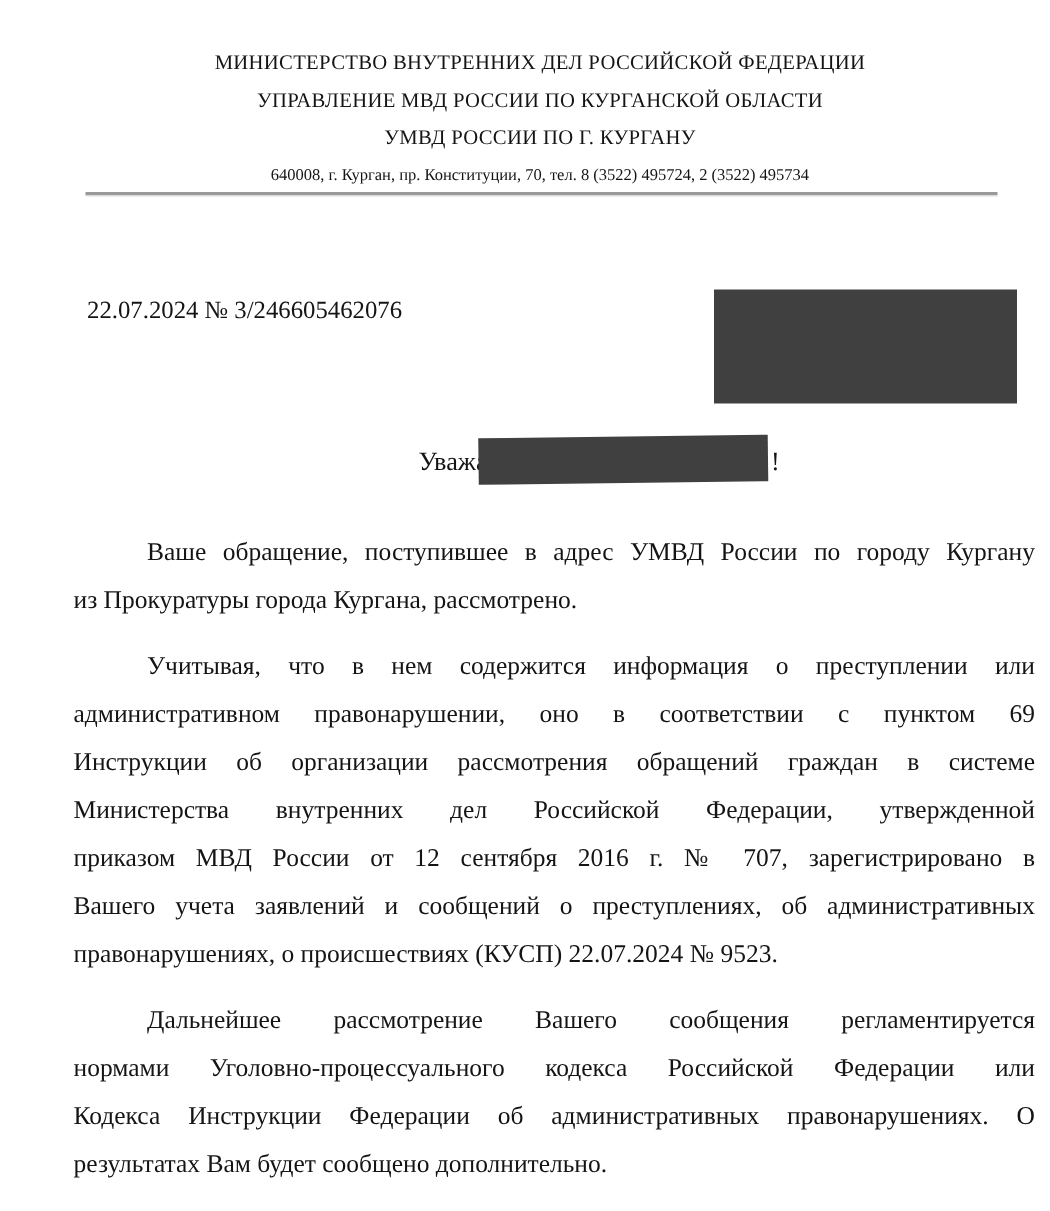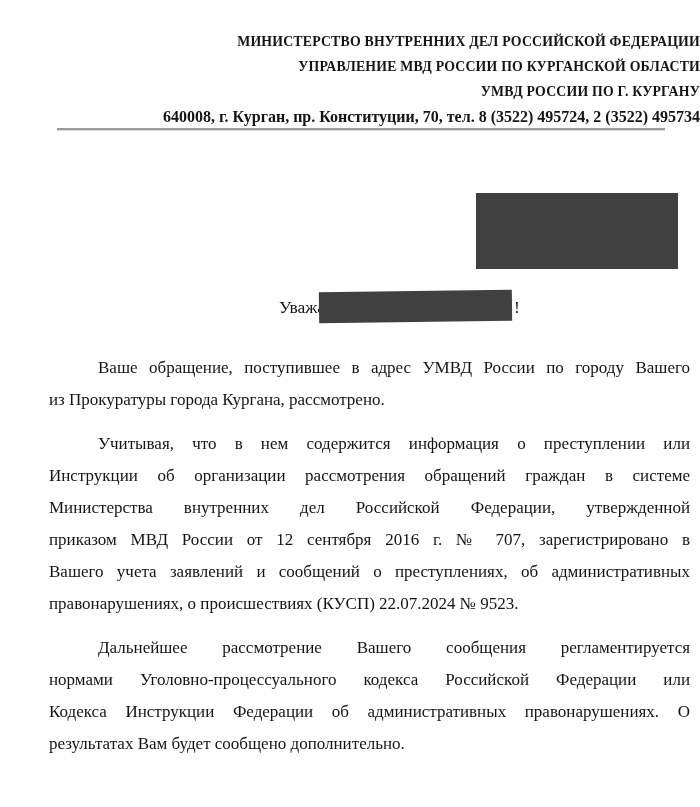--- a/index.html
+++ b/index.html
@@ -8,24 +8,24 @@
     background: #ffffff;
     font-family: "Liberation Serif", serif;
     color: #141414;
     overflow: hidden;
   }
   .page { position: relative; width: 700px; height: 807px; background: #ffffff; }
 
   
   .letterhead {
     position: absolute; left: 20px; top: 29px; width: 680px;
-    text-align: right; font-weight: bold;
+    text-align: center; font-weight: normal;
   }
   .org-line { font-size: 13.8px; line-height: 25px; letter-spacing: 0.2px; white-space: nowrap; }
-  .address-line { font-size: 16px; line-height: 22px; margin-top: 2px; white-space: nowrap; }
+  .address-line { font-size: 11px; line-height: 22px; margin-top: 2px; white-space: nowrap; }
 
   .header-rule {
     position: absolute; left: 57px; top: 128px; width: 608px; height: 2px;
     background: #9a9a9a;
     box-shadow: 0 1px 0 #dcdcdc;
   }
 
   
   .ref-line {
     position: absolute; left: 58px; top: 197px;
@@ -73,36 +73,38 @@
 
   <div class="letterhead">
     <div class="org-line">МИНИСТЕРСТВО ВНУТРЕННИХ ДЕЛ РОССИЙСКОЙ ФЕДЕРАЦИИ</div>
     <div class="org-line">УПРАВЛЕНИЕ МВД РОССИИ ПО КУРГАНСКОЙ ОБЛАСТИ</div>
     <div class="org-line">УМВД РОССИИ ПО Г. КУРГАНУ</div>
     <div class="address-line">640008, г. Курган, пр. Конституции, 70, тел. 8 (3522) 495724, 2 (3522) 495734</div>
   </div>
 
   <div class="header-rule"></div>
 
+  <div class="ref-line">22.07.2024 № 3/246605462076</div>
 
   <div class="redaction redaction-address" style="background: rgb(64, 64, 64);"></div>
 
   <span class="greeting-prefix">Уважаем</span>
   <div class="redaction redaction-name" style="background: rgb(64, 64, 64);"></div>
   <span class="greeting-suffix">!</span>
 
   <div class="body-text">
 
     <div class="para">
-      <div class="line">Ваше обращение, поступившее в адрес УМВД России по городу Вашего</div>
+      <div class="line">Ваше обращение, поступившее в адрес УМВД России по городу Кургану</div>
       <div class="line">из Прокуратуры города Кургана, рассмотрено.</div>
     </div>
 
     <div class="para">
       <div class="line">Учитывая, что в нем содержится информация о преступлении или</div>
+      <div class="line">административном правонарушении, оно в соответствии с пунктом 69</div>
       <div class="line">Инструкции об организации рассмотрения обращений граждан в системе</div>
       <div class="line">Министерства внутренних дел Российской Федерации, утвержденной</div>
       <div class="line">приказом МВД России от 12 сентября 2016 г. № 707, зарегистрировано в</div>
       <div class="line">Вашего учета заявлений и сообщений о преступлениях, об административных</div>
       <div class="line">правонарушениях, о происшествиях (КУСП) 22.07.2024 № 9523.</div>
     </div>
 
     <div class="para">
       <div class="line">Дальнейшее рассмотрение Вашего сообщения регламентируется</div>
       <div class="line">нормами Уголовно-процессуального кодекса Российской Федерации или</div>

